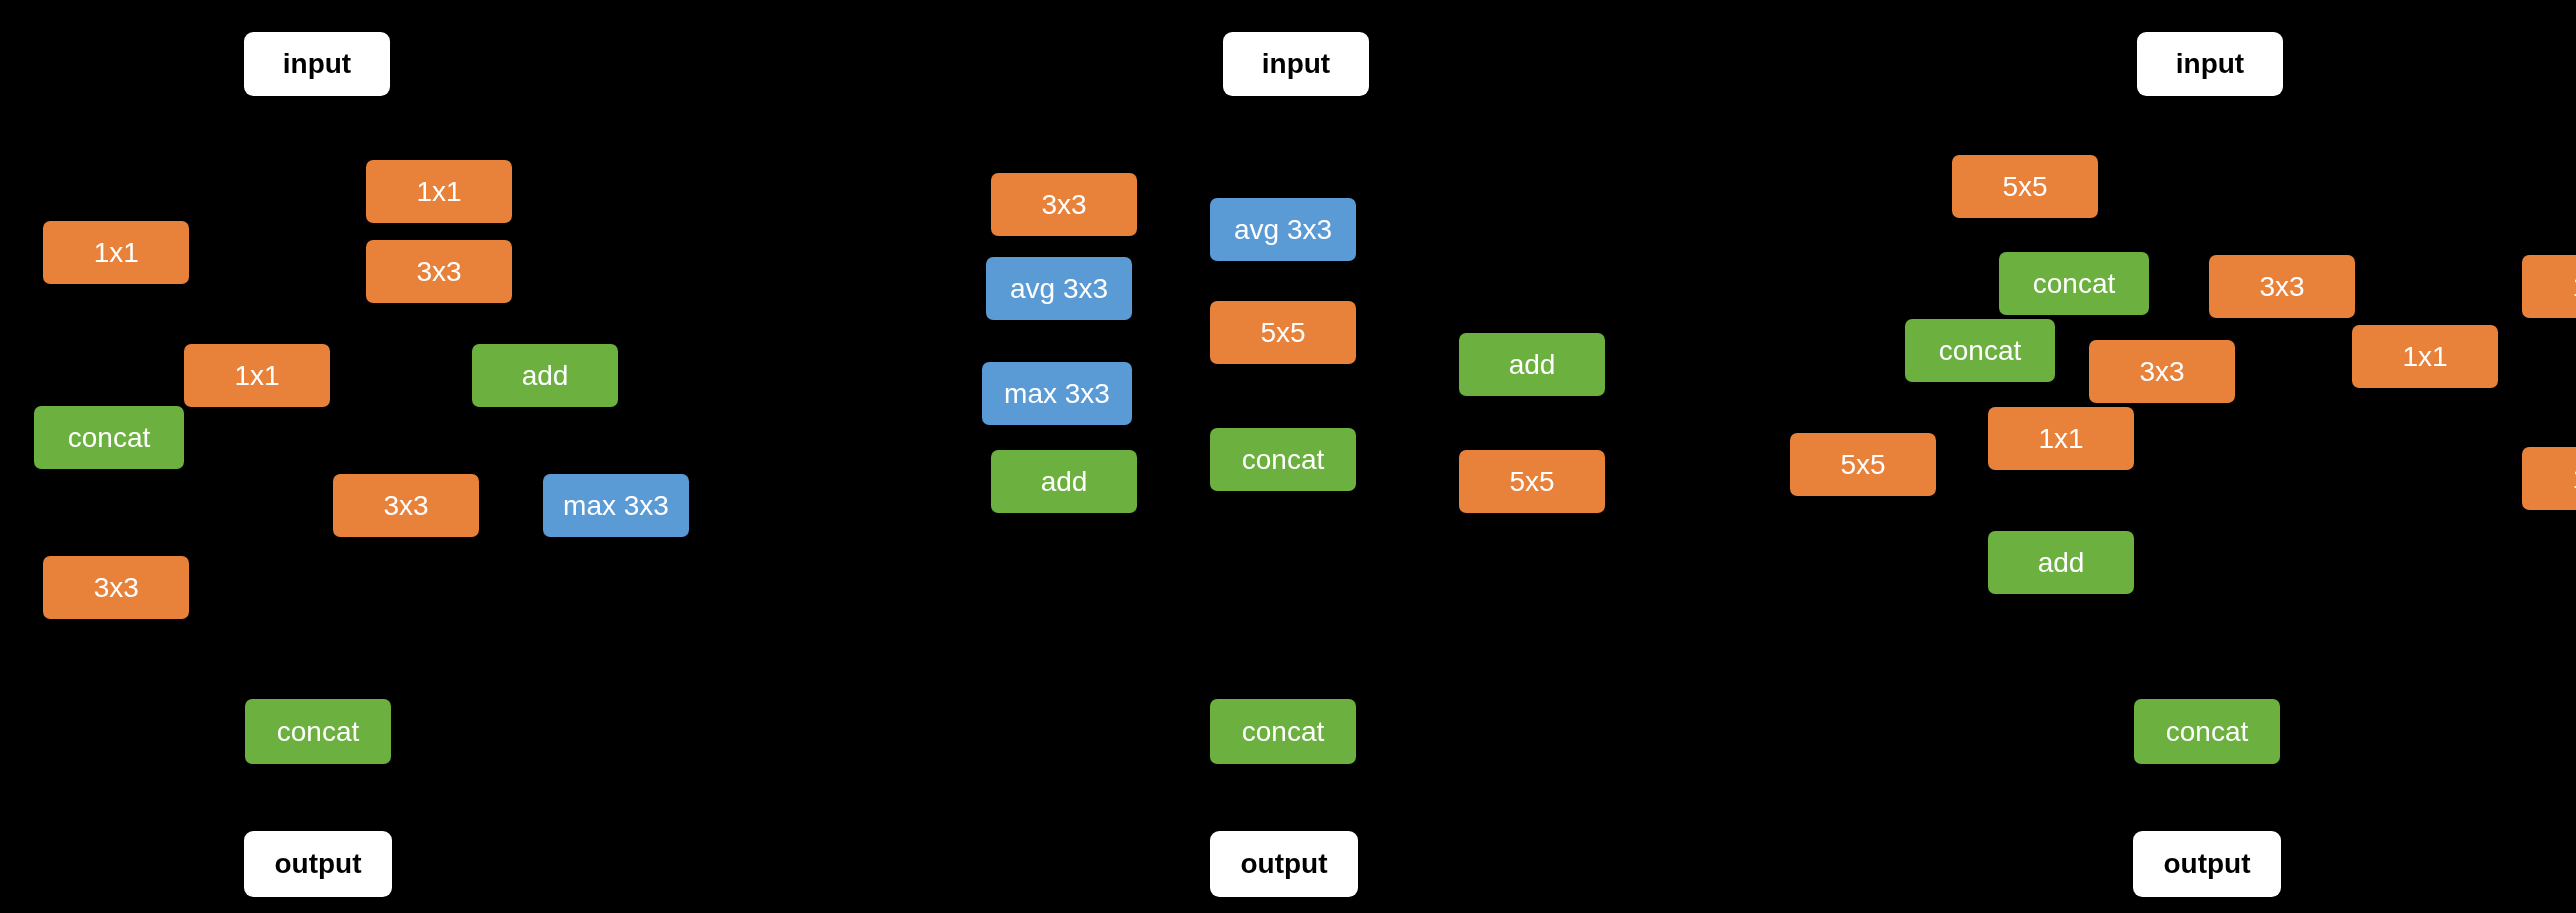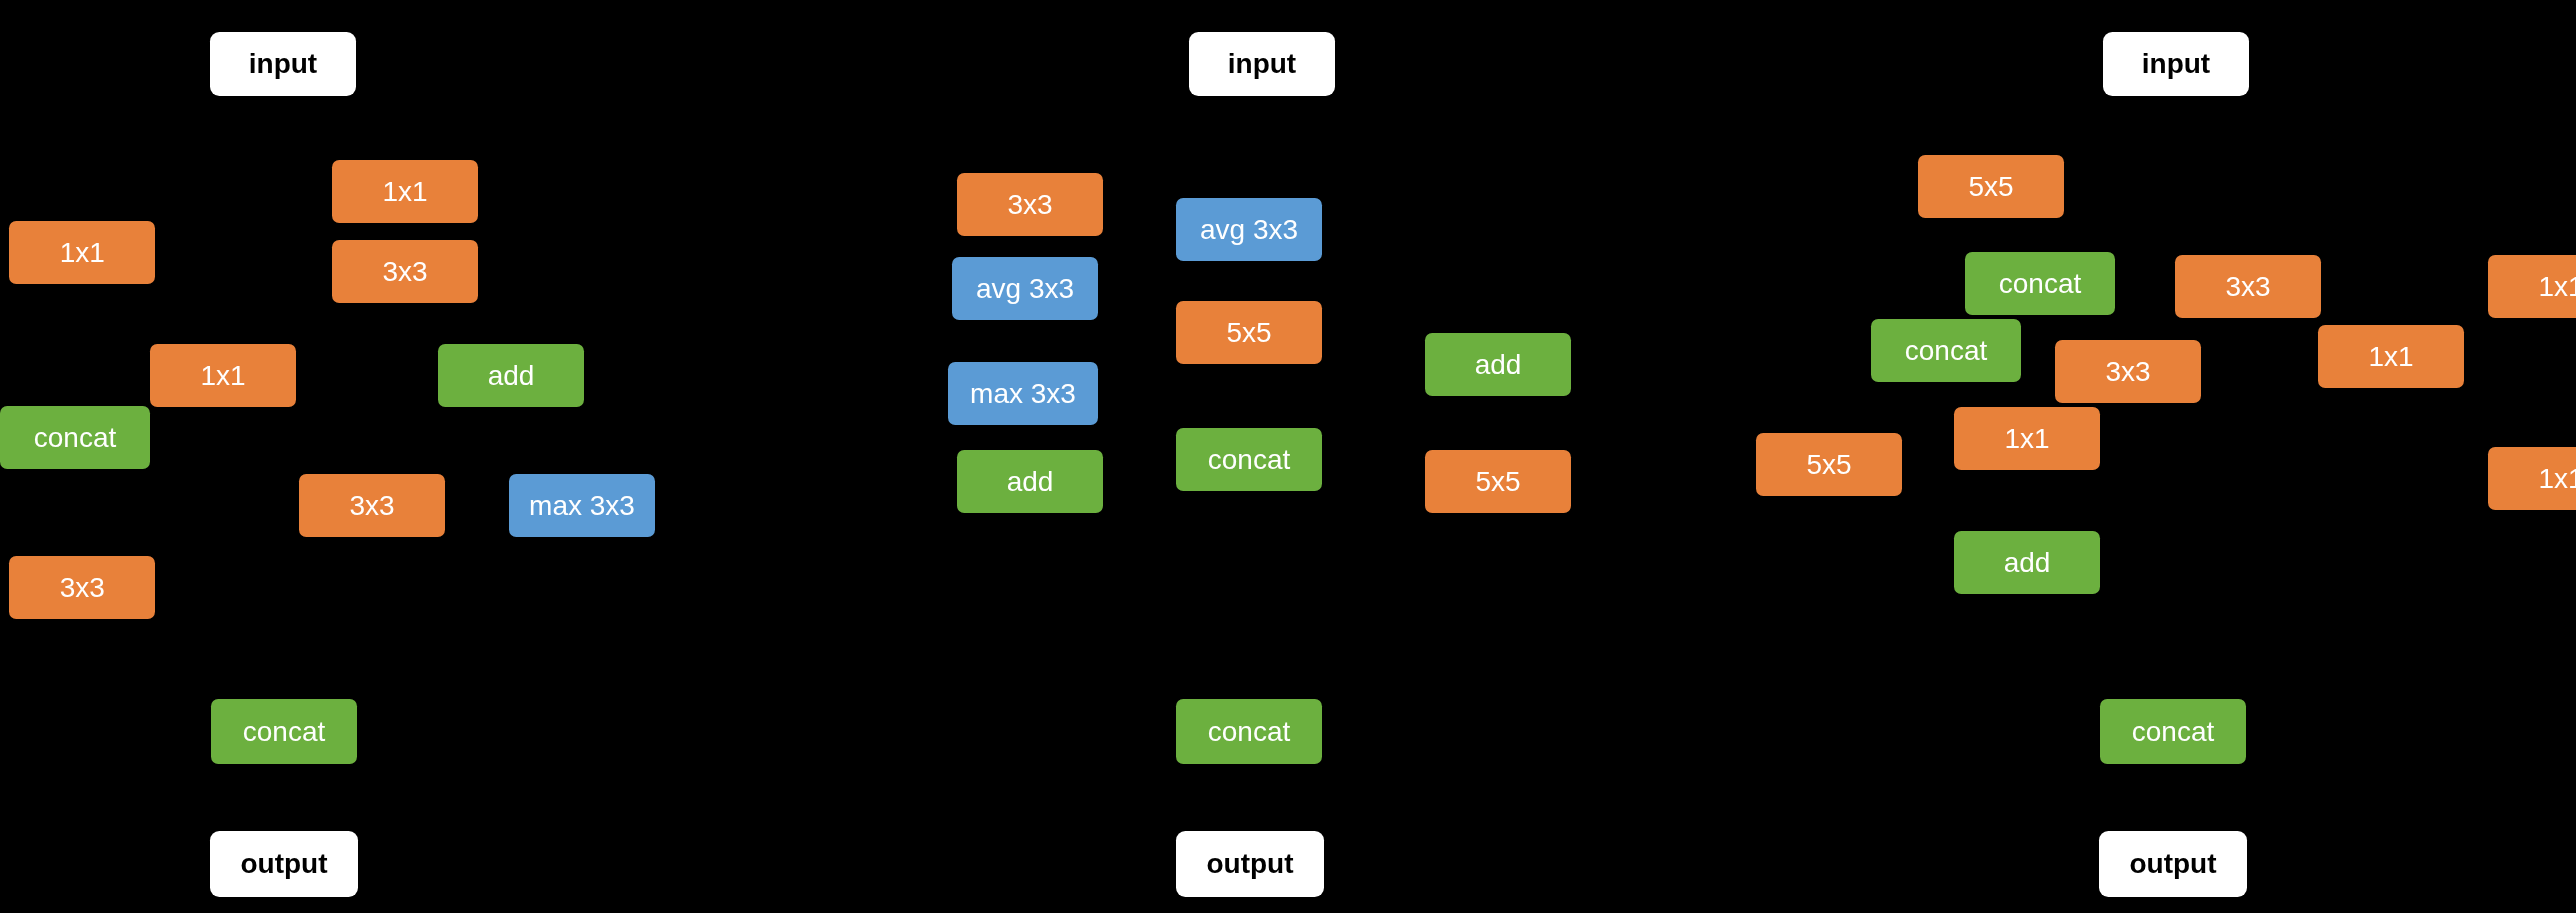--- a/index.html
+++ b/index.html
@@ -17,20 +17,21 @@
     display:flex;
     align-items:center;
     justify-content:center;
     border-radius:7.2px;
     font-size:28px;
     font-weight:400;
     line-height:1;
     white-space:nowrap;
     letter-spacing:0px;
     box-shadow:0 1.5px 2.6px rgba(0,0,0,0.55);
+    margin-left:34px;
   }
   .node.io{
     background:#ffffff;
     color:#000000;
     font-weight:700;
     border-radius:9.3px;
   }
   .node.conv{ background:#e8813a; color:#ffffff; }
   .node.pool{ background:#5b9bd5; color:#ffffff; }
   .node.merge{ background:#6cb03f; color:#ffffff; }

